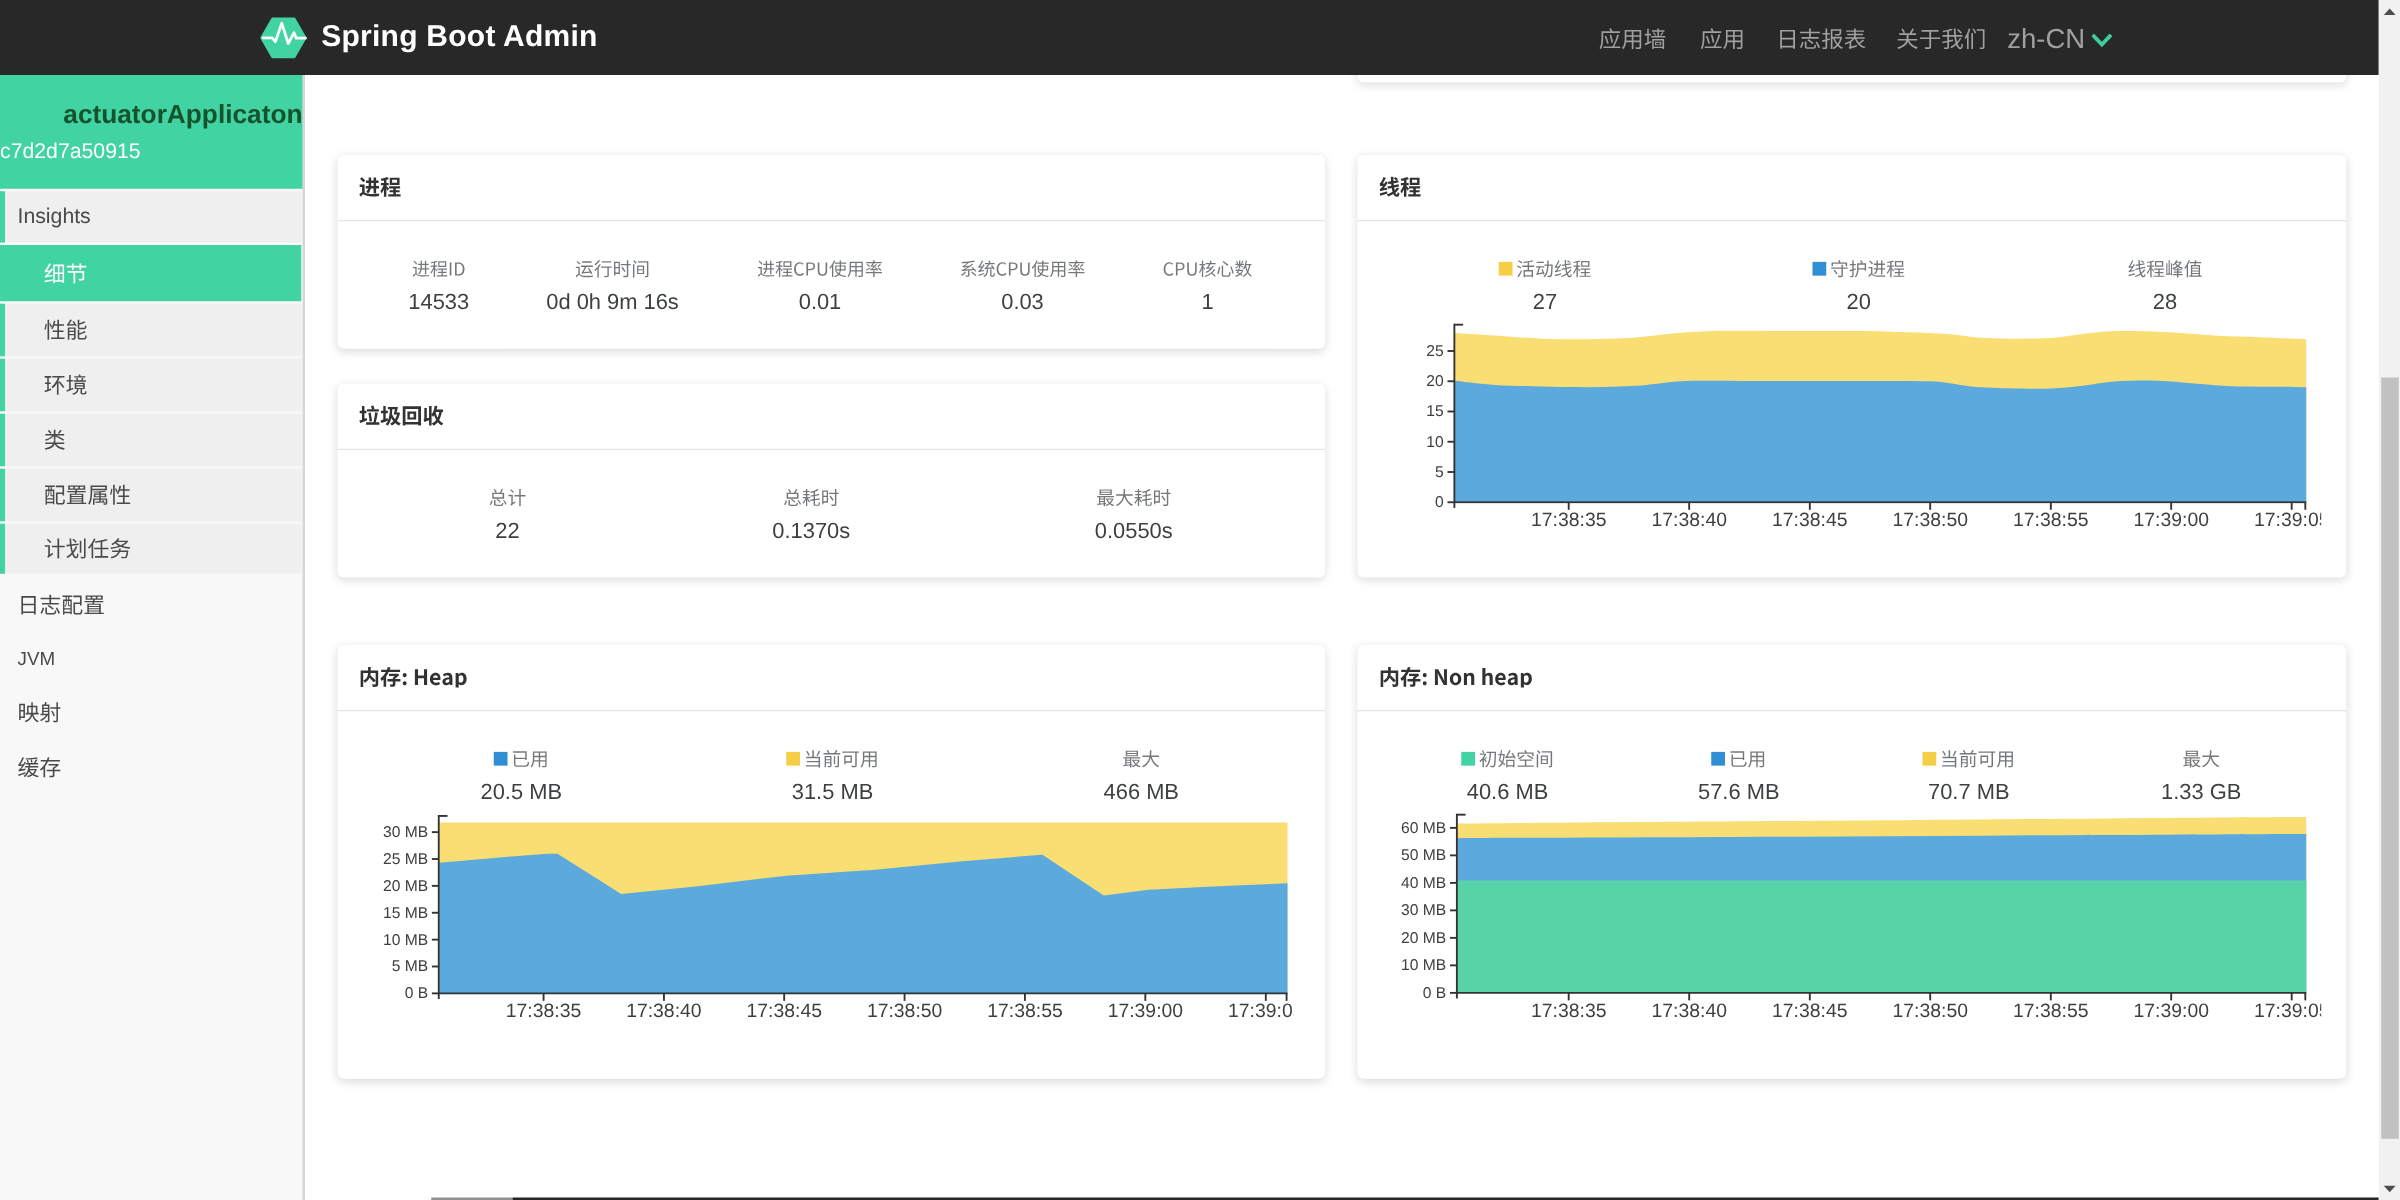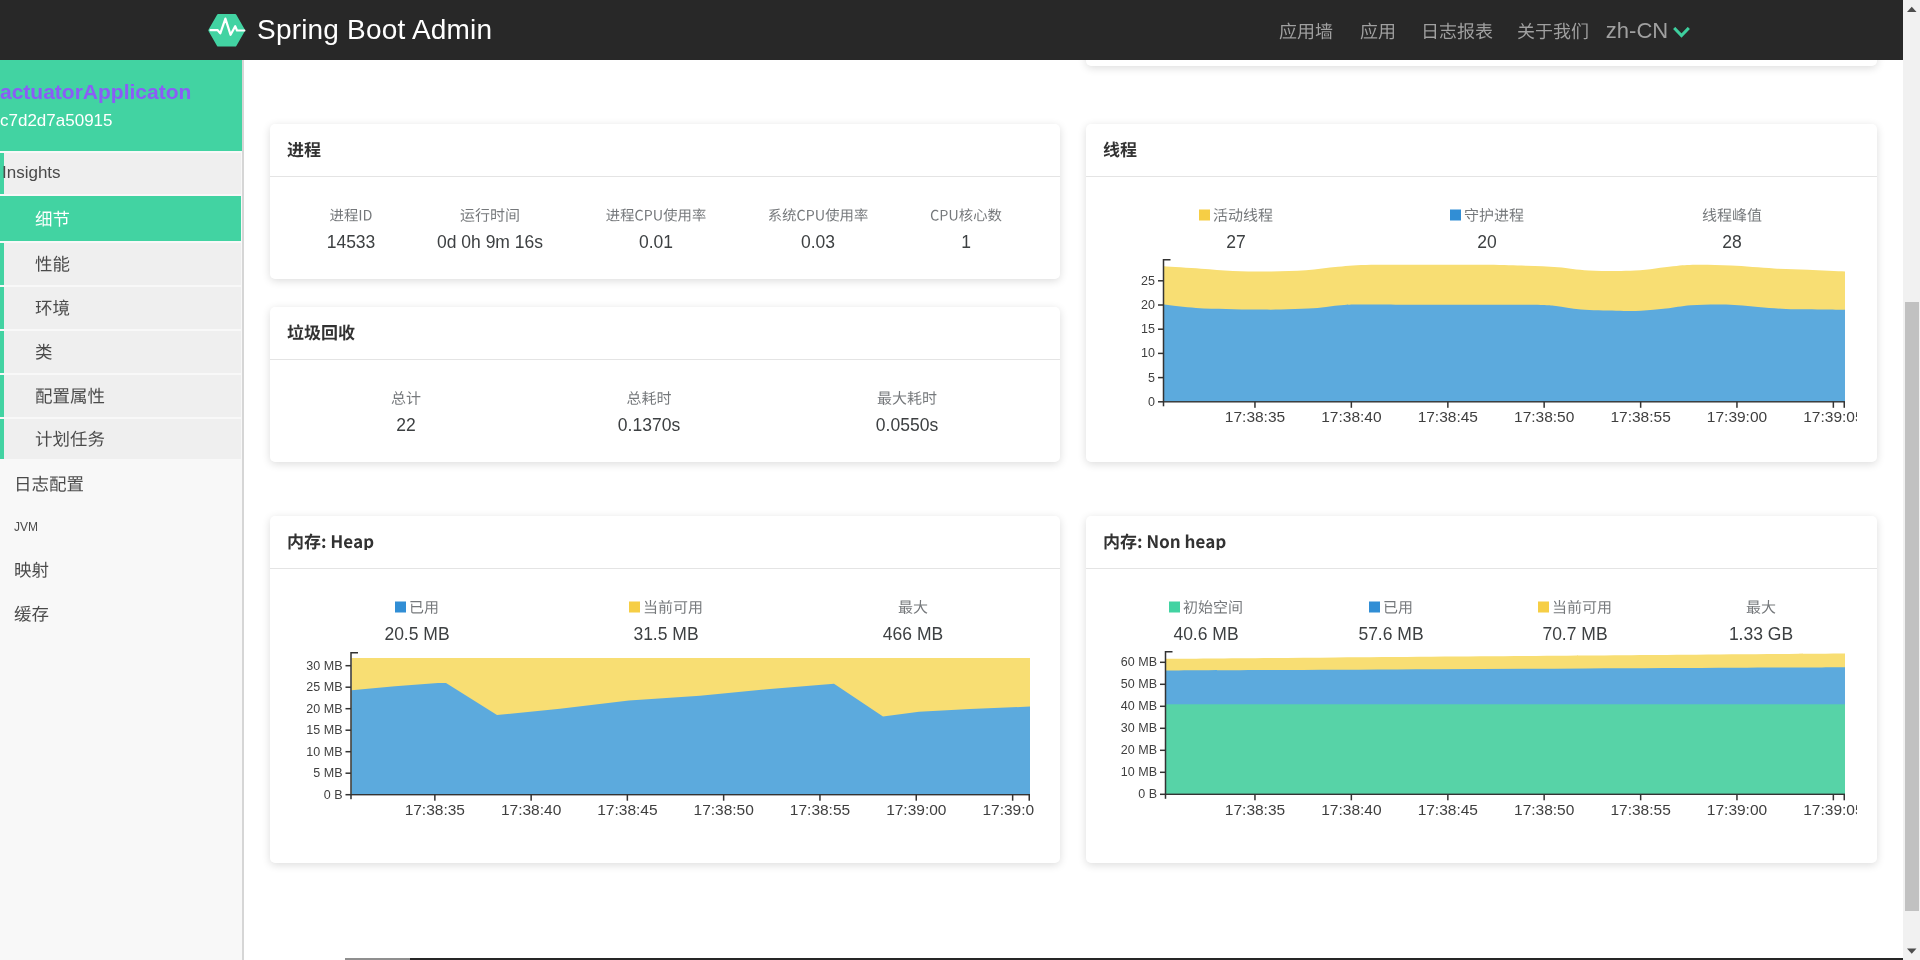--- a/index.html
+++ b/index.html
@@ -12,21 +12,21 @@
 .chart{position:absolute;left:0;bottom:0;font-family:"Liberation Sans",sans-serif}
 .smenu{position:absolute;left:0;width:242px;display:flex;align-items:center;color:#4a4a4a}
 </style></head><body>
 <div id="page">
     <div class="card" style="left:1086px;top:30px;width:791px;height:36px"></div>
     <div class="abs" style="left:0;top:0;width:1903px;height:60px;background:#282828;z-index:5"></div>
     <svg class="abs" style="left:0;top:0;z-index:6" width="500" height="60">
 <polygon points="243.8,30.3 235.2,15.3 218.2,15.3 209.6,30.3 218.2,45.3 235.2,45.3" fill="#42d3a2" stroke="#42d3a2" stroke-width="2.6" stroke-linejoin="round"></polygon>
 <path d="M210.5 30.2 h7.2 l2.6 3.2 l5.1-14.8 l5.2 16.2 l4.6-8.6 l1.8 4.3 h7.4" fill="none" stroke="#fff" stroke-width="2.2" stroke-linejoin="round" stroke-linecap="round"></path>
 </svg>
-    <div class="abs" style="left:257px;top:0;height:60px;display:flex;align-items:center;color:#fff;font-size:28px;font-weight:normal;letter-spacing:0.2px;z-index:6">Spring Boot Admin</div>
+    <div class="abs" style="left:257px;top:0;height:60px;display:flex;align-items:center;color:#fff;font-size:24px;font-weight:bold;letter-spacing:0.2px;z-index:6">Spring Boot Admin</div>
     <div class="ctr" style="left:1306px;top:31px;color:#a0a0a0;z-index:6;">
       <svg style="display:block;" width="54.0" height="18" viewBox="0 -880 3000 1000">
         <g transform="scale(1,-1)">
           <path fill="currentColor" d="M264 490C305 382 353 239 372 146L443 175C421 268 373 407 329 517ZM481 546C513 437 550 295 564 202L636 224C621 317 584 456 549 565ZM468 828C487 793 507 747 521 711H121V438C121 296 114 97 36 -45C54 -52 88 -74 102 -87C184 62 197 286 197 438V640H942V711H606C593 747 565 804 541 848ZM209 39V-33H955V39H684C776 194 850 376 898 542L819 571C781 398 704 194 607 39Z M1153 770V407C1153 266 1143 89 1032 -36C1049 -45 1079 -70 1090 -85C1167 0 1201 115 1216 227H1467V-71H1543V227H1813V22C1813 4 1806 -2 1786 -3C1767 -4 1699 -5 1629 -2C1639 -22 1651 -55 1655 -74C1749 -75 1807 -74 1841 -62C1875 -50 1887 -27 1887 22V770ZM1227 698H1467V537H1227ZM1813 698V537H1543V698ZM1227 466H1467V298H1223C1226 336 1227 373 1227 407ZM1813 466V298H1543V466Z M2558 205H2719V129H2558ZM2503 247V87H2775V247ZM2403 644C2440 604 2481 548 2499 512L2554 545C2536 582 2493 635 2455 673ZM2822 671C2798 631 2755 576 2723 541L2776 513C2809 547 2849 595 2882 643ZM2605 841V754H2363V690H2605V505H2326V440H2958V505H2676V690H2916V754H2676V841ZM2375 367V-79H2442V-35H2834V-76H2904V367ZM2442 25V307H2834V25ZM2035 163 2064 91C2143 126 2243 171 2338 216L2323 280L2223 238V530H2321V599H2223V828H2154V599H2046V530H2154V209C2109 191 2068 175 2035 163Z"></path>
         </g>
       </svg>
     </div>
     <div class="ctr" style="left:1378px;top:31px;color:#a0a0a0;z-index:6;">
       <svg style="display:block;" width="36.0" height="18" viewBox="0 -880 2000 1000">
         <g transform="scale(1,-1)">
@@ -47,25 +47,25 @@
           <path fill="currentColor" d="M224 799C265 746 307 675 324 627H129V552H461V430C461 412 460 393 459 374H68V300H444C412 192 317 77 48 -13C68 -30 93 -62 102 -79C360 11 470 127 515 243C599 88 729 -21 907 -74C919 -51 942 -18 960 -1C777 44 640 152 565 300H935V374H544L546 429V552H881V627H683C719 681 759 749 792 809L711 836C686 774 640 687 600 627H326L392 663C373 710 330 780 287 831Z M1124 769V694H1470V441H1055V366H1470V30C1470 9 1462 3 1440 3C1418 2 1341 1 1259 4C1271 -18 1285 -53 1290 -75C1393 -75 1459 -74 1496 -61C1534 -49 1549 -25 1549 30V366H1946V441H1549V694H1876V769Z M2704 774C2762 723 2830 650 2861 602L2922 646C2889 693 2819 764 2761 814ZM2832 427C2798 363 2753 300 2700 243C2683 310 2669 388 2659 473H2946V544H2651C2643 634 2639 731 2639 832H2560C2561 733 2566 636 2574 544H2345V720C2406 733 2464 748 2513 765L2460 828C2364 792 2202 758 2062 737C2071 719 2081 692 2085 674C2144 682 2208 692 2270 704V544H2056V473H2270V296L2041 251L2063 175L2270 222V17C2270 0 2264 -5 2247 -6C2229 -7 2170 -7 2106 -5C2117 -26 2130 -60 2133 -81C2216 -81 2270 -79 2301 -67C2334 -55 2345 -32 2345 17V240L2530 283L2524 350L2345 312V473H2581C2594 364 2613 264 2637 180C2565 114 2484 58 2399 17C2418 1 2440 -24 2451 -42C2526 -3 2598 47 2663 105C2708 -12 2770 -83 2849 -83C2924 -83 2952 -34 2965 132C2945 139 2918 156 2902 173C2896 44 2884 -7 2856 -7C2806 -7 2760 57 2724 163C2793 234 2853 314 2898 399Z M3381 808C3424 746 3475 662 3497 611L3559 647C3536 698 3483 780 3439 839ZM3338 638V-80H3411V638ZM3575 803V735H3847V16C3847 -1 3842 -6 3826 -7C3809 -8 3753 -8 3696 -6C3706 -26 3717 -58 3720 -77C3799 -77 3851 -76 3881 -65C3911 -52 3922 -30 3922 15V803ZM3225 834C3183 681 3115 527 3036 425C3049 407 3070 367 3076 349C3100 381 3124 417 3146 456V-79H3217V599C3247 668 3274 742 3295 815Z"></path>
         </g>
       </svg>
     </div>
     <div class="ctr" style="left:1637px;top:31px;color:#a0a0a0;font-size:22px;z-index:6">zh-CN</div>
     <svg class="abs" style="left:1673px;top:27px;z-index:6" width="17" height="11" viewBox="0 0 17 11">
       <path d="M2.2 2 L8.5 8.6 L14.8 2" fill="none" stroke="#3ecf9e" stroke-width="3" stroke-linecap="square" stroke-linejoin="miter"></path>
     </svg>
     <div class="abs" style="left:0;top:60px;width:243.5px;height:900px;background:#f8f8f8;border-right:2px solid #d6d6d6;box-sizing:border-box"></div>
     <div class="abs" style="left:0;top:60px;width:241.5px;height:90.5px;background:#42d3a2"></div>
-    <div class="abs" style="left:0;top:80px;width:242px;text-align:left;color:#8b5cf6;font-size:21px;font-weight:bold">actuatorApplicaton</div>
+    <div class="abs" style="left:0;top:80px;width:242px;text-align:right;color:#14532d;font-size:21px;font-weight:bold">actuatorApplicaton</div>
     <div class="abs" style="left:0;top:111px;width:242px;color:#fff;font-size:17px">c7d2d7a50915</div>
     <div class="abs" style="left:0;top:152.5px;width:241px;height:41.5px;background:#efefef"></div>
     <div class="abs" style="left:0;top:152.5px;width:4px;height:41.5px;background:#42d3a2"></div>
-    <div class="smenu" style="top:152.5px;height:41.5px;padding-left:2px;font-size:17px;box-sizing:border-box">Insights</div>
+    <div class="smenu" style="top:152.5px;height:41.5px;padding-left:14px;font-size:17px;box-sizing:border-box">Insights</div>
     <div class="abs" style="left:0;top:196px;width:241px;height:44.5px;background:#42d3a2"></div>
     <div class="smenu" style="top:196px;height:44.5px;padding-left:35px;color:#fff;box-sizing:border-box">
       <svg style="display:block;" width="35.0" height="17.5" viewBox="0 -880 2000 1000">
         <g transform="scale(1,-1)">
           <path fill="currentColor" d="M37 53 50 -21C148 -1 281 24 410 50L405 118C270 93 130 67 37 53ZM58 424C74 432 99 437 243 454C191 389 144 336 123 317C88 282 62 259 40 254C49 235 60 199 64 184C86 196 122 204 408 250C405 265 404 294 404 314L178 282C263 366 348 470 422 576L357 616C338 584 316 552 294 522L141 508C206 594 272 704 324 813L251 844C201 722 121 593 95 560C70 525 52 502 33 498C41 478 54 440 58 424ZM647 70H503V353H647ZM716 70V353H858V70ZM433 788V-65H503V0H858V-57H930V788ZM647 424H503V713H647ZM716 424V713H858V424Z M1098 486V414H1360V-78H1439V414H1772V154C1772 139 1766 135 1747 134C1727 133 1659 133 1586 135C1596 112 1606 80 1609 57C1704 57 1766 57 1803 69C1839 82 1849 106 1849 152V486ZM1634 840V727H1366V840H1289V727H1055V655H1289V540H1366V655H1634V540H1712V655H1946V727H1712V840Z"></path>
         </g>
       </svg>
     </div>
     <div class="abs" style="left:0;top:242.5px;width:241px;height:42px;background:#efefef"></div>
     <div class="abs" style="left:0;top:242.5px;width:4px;height:42px;background:#42d3a2"></div>
@@ -112,21 +112,21 @@
         </g>
       </svg>
     </div>
     <div class="smenu" style="top:462.5px;height:43px;padding-left:14px;box-sizing:border-box">
       <svg style="display:block;" width="70.0" height="17.5" viewBox="0 -880 4000 1000">
         <g transform="scale(1,-1)">
           <path fill="currentColor" d="M253 352H752V71H253ZM253 426V697H752V426ZM176 772V-69H253V-4H752V-64H832V772Z M1270 256V38C1270 -44 1301 -66 1416 -66C1440 -66 1618 -66 1644 -66C1741 -66 1765 -33 1776 98C1755 103 1724 113 1707 126C1702 19 1693 2 1639 2C1600 2 1450 2 1420 2C1356 2 1345 9 1345 39V256ZM1378 316C1460 268 1556 194 1601 143L1656 194C1608 246 1510 315 1430 361ZM1744 232C1794 147 1850 33 1873 -36L1946 -5C1921 62 1862 174 1812 257ZM1150 247C1130 169 1095 68 1050 5L1117 -30C1162 36 1196 143 1217 224ZM1459 840V696H1056V624H1459V454H1121V383H1886V454H1537V624H1947V696H1537V840Z M2554 795V723H2858V480H2557V46C2557 -46 2585 -70 2678 -70C2697 -70 2825 -70 2846 -70C2937 -70 2959 -24 2968 139C2947 144 2916 158 2898 171C2893 27 2886 1 2841 1C2813 1 2707 1 2686 1C2640 1 2631 8 2631 46V408H2858V340H2930V795ZM2143 158H2420V54H2143ZM2143 214V553H2211V474C2211 420 2201 355 2143 304C2153 298 2169 283 2176 274C2239 332 2253 412 2253 473V553H2309V364C2309 316 2321 307 2361 307C2368 307 2402 307 2410 307H2420V214ZM2057 801V734H2201V618H2082V-76H2143V-7H2420V-62H2482V618H2369V734H2505V801ZM2255 618V734H2314V618ZM2352 553H2420V351L2417 353C2415 351 2413 350 2402 350C2395 350 2370 350 2365 350C2353 350 2352 352 2352 365Z M3651 748H3820V658H3651ZM3417 748H3582V658H3417ZM3189 748H3348V658H3189ZM3190 427V6H3057V-50H3945V6H3808V427H3495L3509 486H3922V545H3520L3531 603H3895V802H3117V603H3454L3446 545H3068V486H3436L3424 427ZM3262 6V68H3734V6ZM3262 275H3734V217H3262ZM3262 320V376H3734V320ZM3262 172H3734V113H3262Z"></path>
         </g>
       </svg>
     </div>
-    <div class="smenu" style="top:505.5px;height:43px;padding-left:14px;font-size:12px;box-sizing:border-box">JVM</div>
+    <div class="smenu" style="top:505.5px;height:43px;padding-left:14px;font-size:15px;box-sizing:border-box">JVM</div>
     <div class="smenu" style="top:548.5px;height:43px;padding-left:14px;box-sizing:border-box">
       <svg style="display:block;" width="35.0" height="17.5" viewBox="0 -880 2000 1000">
         <g transform="scale(1,-1)">
           <path fill="currentColor" d="M630 835V680H438V349H371V280H614C586 159 513 54 326 -22C342 -35 363 -62 373 -78C553 -3 635 102 672 221C721 81 801 -24 920 -83C931 -64 952 -36 969 -22C846 30 764 139 721 280H966V349H908V680H699V835ZM506 349V611H630V454C630 418 629 383 625 349ZM838 349H695C698 383 699 418 699 454V611H838ZM270 410V178H145V410ZM270 476H145V699H270ZM76 767V28H145V110H340V767Z M1533 421C1583 349 1632 250 1650 185L1714 214C1693 279 1644 375 1591 447ZM1191 529H1390V446H1191ZM1191 586V668H1390V586ZM1191 390H1390V305H1191ZM1052 305V238H1307C1237 148 1136 70 1031 20C1046 8 1072 -20 1082 -34C1197 29 1310 124 1388 238H1390V4C1390 -10 1385 -15 1370 -15C1355 -16 1307 -17 1256 -15C1265 -33 1276 -63 1280 -81C1350 -81 1396 -79 1424 -69C1450 -57 1460 -36 1460 4V728H1298C1311 758 1327 795 1340 830L1263 841C1256 808 1242 763 1228 728H1123V305ZM1778 836V609H1498V537H1778V14C1778 -4 1771 -8 1753 -9C1737 -10 1681 -10 1619 -8C1630 -28 1641 -60 1645 -79C1727 -80 1777 -78 1807 -65C1837 -54 1849 -33 1849 14V537H1958V609H1849V836Z"></path>
         </g>
       </svg>
     </div>
     <div class="smenu" style="top:592.5px;height:43px;padding-left:14px;box-sizing:border-box">
       <svg style="display:block;" width="35.0" height="17.5" viewBox="0 -880 2000 1000">
         <g transform="scale(1,-1)">

